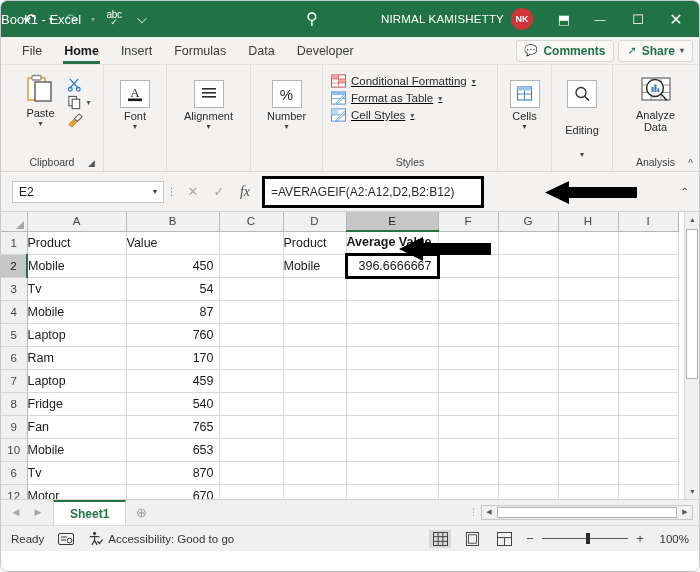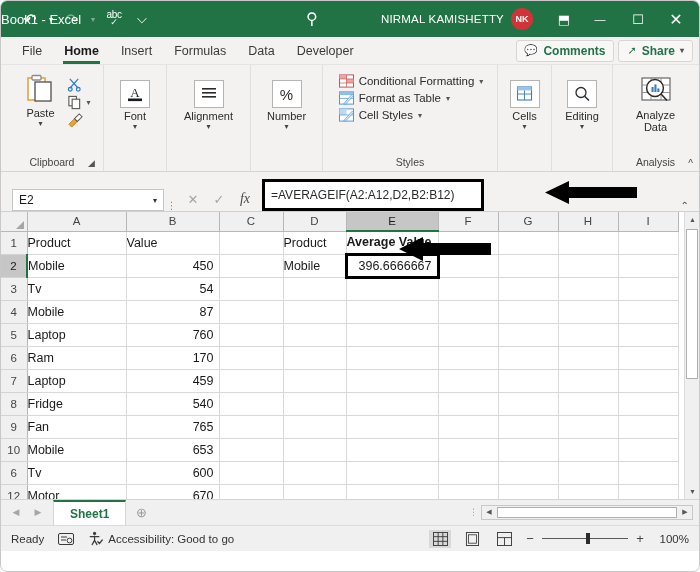--- a/index.html
+++ b/index.html
@@ -150,21 +150,21 @@
 
   .collapse-ribbon {
     position: absolute; right: 6px; bottom: 2px;
     font-size: 10px; color: #444;
   }
 
   
   .fbar {
     height: 40px;
     background: #f3f2f1;
-    display: flex; align-items: flex-end;
+    display: flex; align-items: center;
     padding: 0 4px;
     border-bottom: 1px solid #d0cece;
   }
   .namebox {
     width: 152px; height: 22px;
     background: #fff;
     border: 1px solid #c8c6c4;
     display: flex; align-items: center;
     padding: 0 6px;
     font-size: 12px; color: #1a1a1a;
@@ -465,21 +465,21 @@
     <div class="grp" style="width:72px;">
       <div class="big-btn" style="width:64px;margin-top:9px;">
         <div class="sq-ico">
           <span style="font-size:15px;color:#2b2b2b;">%</span>
         </div>
         <span class="lbl">Number</span>
         <span class="car">▾</span>
       </div>
     </div>
 
-    <div class="grp" style="width:175px;align-items:center;">
+    <div class="grp" style="width:175px;align-items:flex-start;text-decoration:underline;">
       <div class="styles-list">
         <div class="style-row">
           <svg class="style-ico" viewBox="0 0 16 14">
             <rect x="0.5" y="0.5" width="15" height="13" fill="#fff" stroke="#c0504d"></rect>
             <rect x="0.5" y="0.5" width="7.5" height="4.3" fill="#f2a3a1"></rect>
             <rect x="8" y="4.8" width="7.5" height="4.3" fill="#f2a3a1"></rect>
             <line x1="0.5" y1="4.8" x2="15.5" y2="4.8" stroke="#c0504d" stroke-width="0.7"></line>
             <line x1="0.5" y1="9.1" x2="15.5" y2="9.1" stroke="#c0504d" stroke-width="0.7"></line>
             <line x1="8" y1="0.5" x2="8" y2="13.5" stroke="#c0504d" stroke-width="0.7"></line>
           </svg>
@@ -519,21 +519,21 @@
             <line x1="2.5" y1="9" x2="16.5" y2="9" stroke="#3b7cbb" stroke-width="0.9"></line>
             <line x1="9.5" y1="5.4" x2="9.5" y2="15" stroke="#3b7cbb" stroke-width="0.9"></line>
           </svg>
         </div>
         <span class="lbl">Cells</span>
         <span class="car">▾</span>
       </div>
     </div>
 
     <div class="grp" style="width:61px;">
-      <div class="big-btn" style="margin-top:9px;">
+      <div class="big-btn" style="margin-top:9px;gap:14px;">
         <div class="sq-ico">
           <svg width="19" height="18" viewBox="0 0 19 18">
             <circle cx="8" cy="7.5" r="5" fill="none" stroke="#2b2b2b" stroke-width="1.3"></circle>
             <line x1="11.6" y1="11.2" x2="16" y2="15.5" stroke="#2b2b2b" stroke-width="1.5"></line>
           </svg>
         </div>
         <span class="lbl">Editing</span>
         <span class="car">▾</span>
       </div>
     </div>
@@ -709,21 +709,21 @@
           <td class="cell"></td>
           <td class="cell"></td>
           <td class="cell"></td>
           <td class="cell"></td>
           <td class="cell"></td>
           <td class="cell"></td>
         </tr>
         <tr>
           <td class="rowh">6</td>
           <td class="cell">Tv</td>
-          <td class="cell num">600</td>
+          <td class="cell num">870</td>
           <td class="cell"></td>
           <td class="cell"></td>
           <td class="cell"></td>
           <td class="cell"></td>
           <td class="cell"></td>
           <td class="cell"></td>
           <td class="cell"></td>
         </tr>
         <tr>
           <td class="rowh">12</td>

